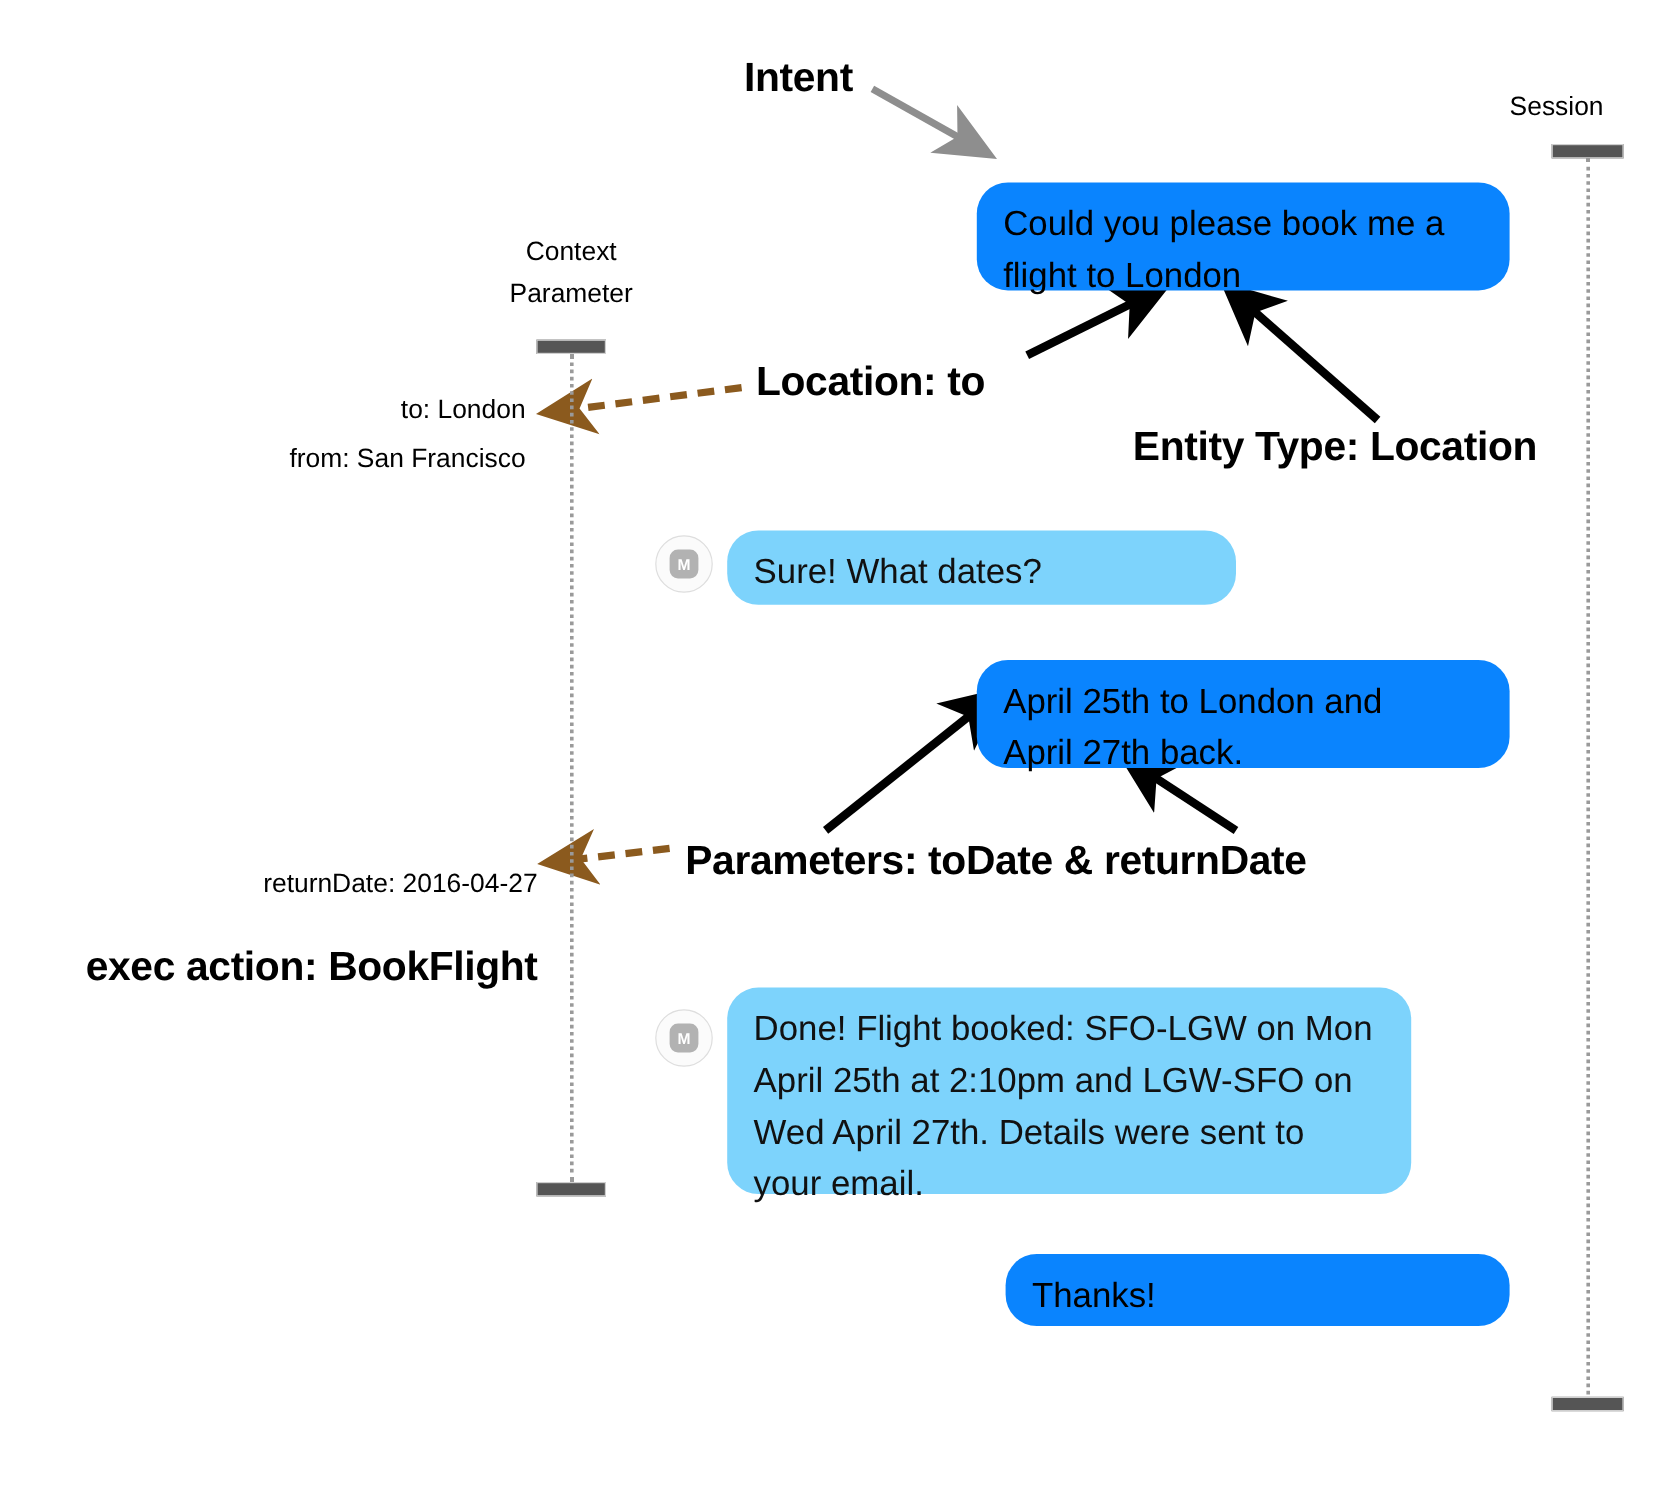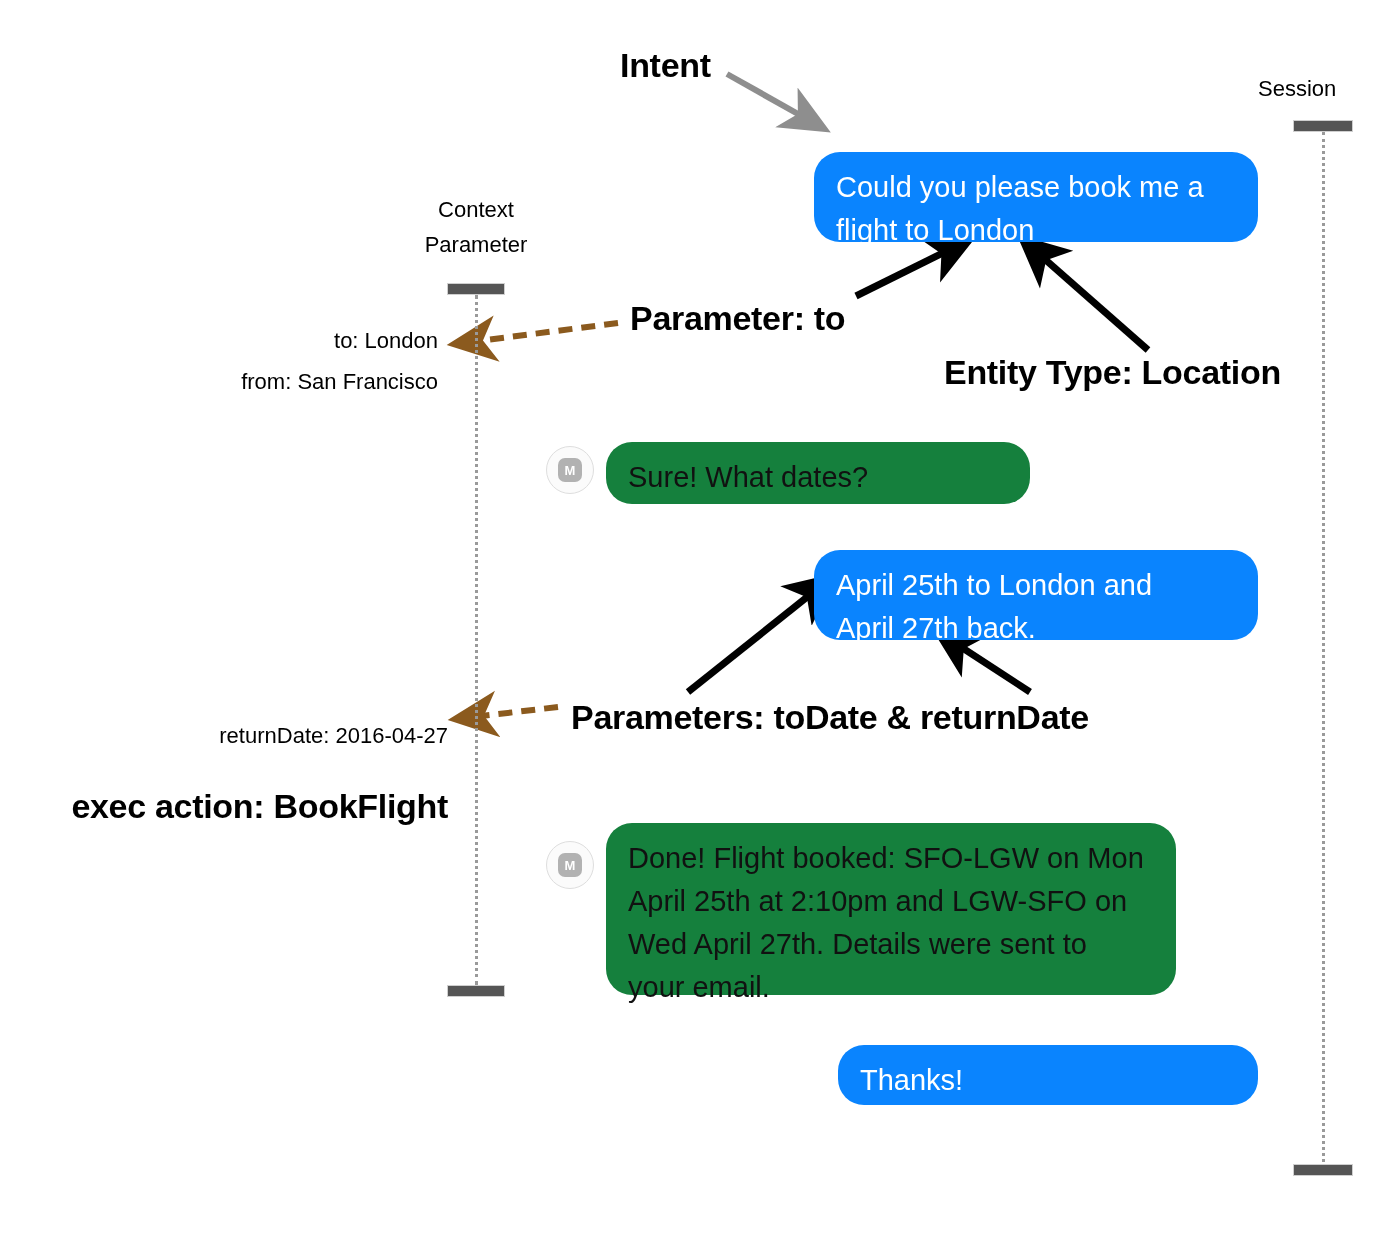--- a/index.html
+++ b/index.html
@@ -49,24 +49,24 @@
     position: absolute;
     box-sizing: border-box;
     border-radius: 26px;
     font-size: 29px;
     line-height: 43px;
     padding: 14px 22px 15px 22px;
     white-space: pre-line;
   }
   .bubble-user {
     background: #0a84fe;
-    color: #ffffff;
+    color: #000000;
   }
   .bubble-agent {
-    background: #15803d;
+    background: #7dd3fc;
     color: #111111;
   }
 
   
   .avatar {
     position: absolute;
     width: 48px;
     height: 48px;
     border-radius: 50%;
     background: #fbfbfb;
@@ -160,21 +160,21 @@
   <div class="lifeline-cap" style="left:447px; top:283px; width:58px; height:12px;"></div>
   <div class="lifeline-line" style="left:475px; top:295px; height:690px;"></div>
   <div class="lifeline-cap" style="left:447px; top:985px; width:58px; height:12px;"></div>
 
   <div class="txt lbl-big right-align" style="left:40px; top:327px; width:398px;">to: London</div>
   <div class="txt lbl-big right-align" style="left:40px; top:368px; width:398px;">from: San Francisco</div>
 
   <div class="txt lbl-big right-align" style="left:40px; top:722px; width:408px;">returnDate: 2016-04-27</div>
   <div class="txt lbl-bigbold right-align" style="left:40px; top:785px; width:408px;">exec action: BookFlight</div>
 
-  <div class="txt lbl-bigbold" style="left:630px; top:297px;">Parameter: to</div>
+  <div class="txt lbl-bigbold" style="left:630px; top:297px;">Location: to</div>
 
   <div class="txt lbl-bigbold" style="left:944px; top:351px;">Entity Type: Location</div>
 
   <div class="txt lbl-bigbold" style="left:571px; top:696px;">Parameters: toDate &amp; returnDate</div>
 
   <div class="bubble bubble-user" style="left:814px; top:152px; width:444px; height:90px;">Could you please book me a
 flight to London</div>
 
   <div class="avatar" style="left:546px; top:446px;">
     <span class="avatar-badge">M</span>

